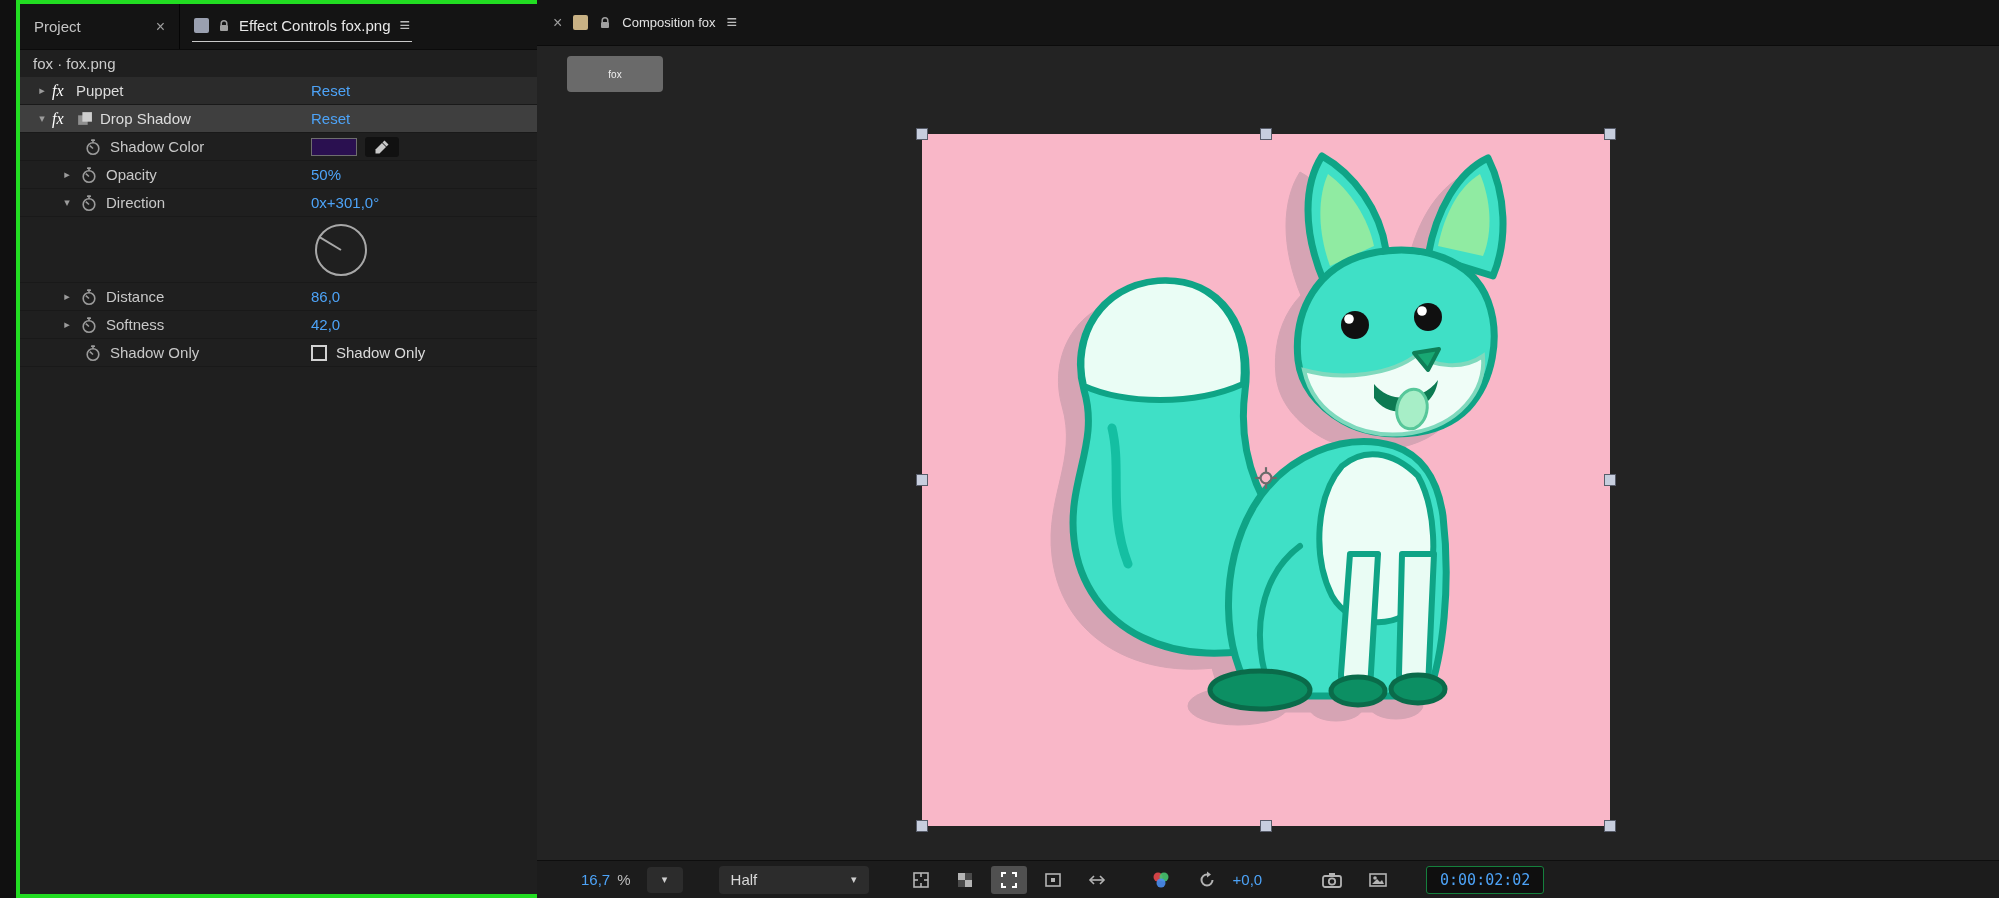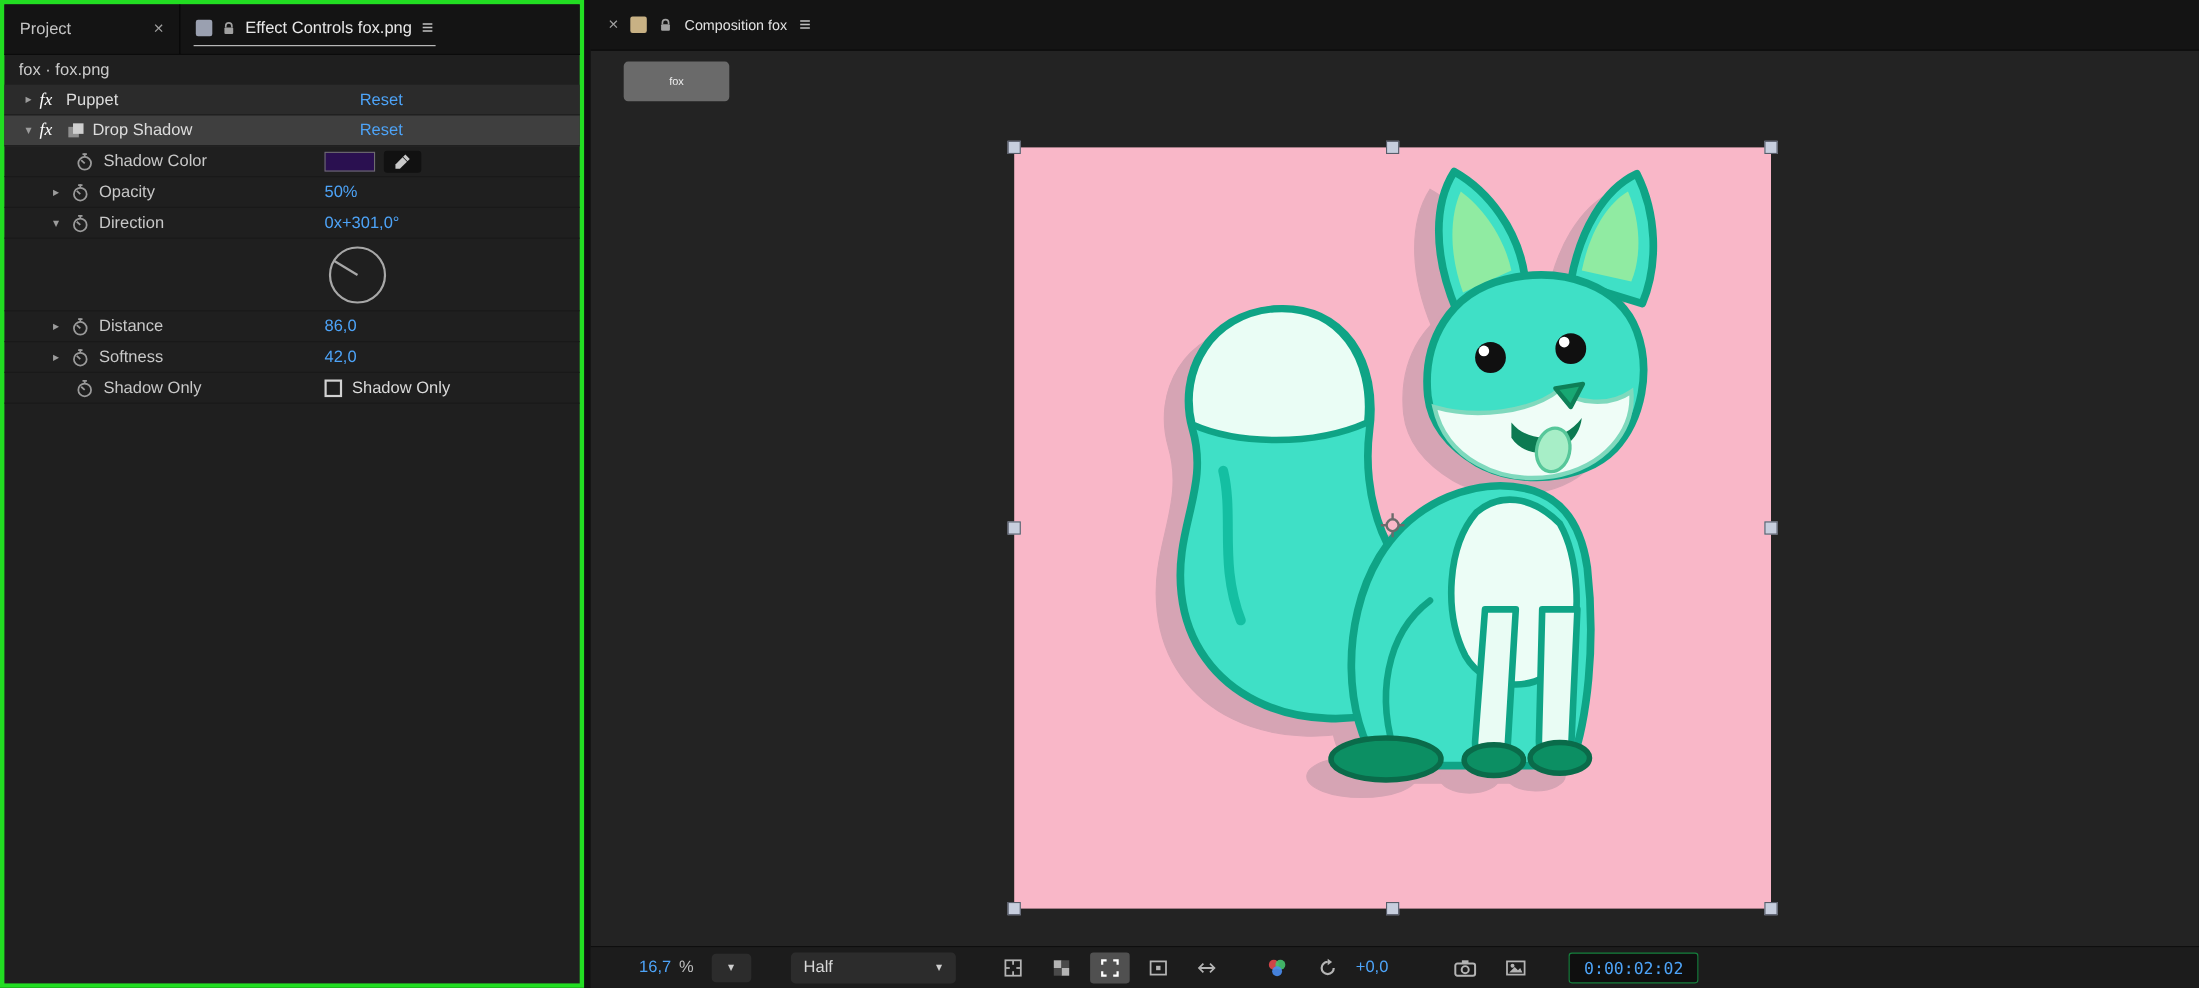--- a/index.html
+++ b/index.html
@@ -1,21 +1,21 @@
 <!DOCTYPE html>
 <html><head>
 <meta charset="utf-8">
 <style>
   * { margin:0; padding:0; box-sizing:border-box; }
   html,body { width:1999px; height:898px; background:#101010; overflow:hidden;
               font-family:"Liberation Sans", sans-serif; }
   .blue { color:#4da3f7; }
 
   
-  #left-panel { position:absolute; left:0; top:0; width:531px; height:898px;
+  #left-panel { position:absolute; left:16px; top:0; width:531px; height:898px;
                 background:#1f1f1f; border:4px solid #22dd22; }
   .tabbar { height:46px; background:#141414; display:flex; align-items:stretch;
             border-bottom:1px solid #0b0b0b; }
   .tab-project { display:flex; align-items:center; justify-content:space-between;
                  width:160px; padding:0 14px; color:#c4c4c4; font-size:15px;
                  border-right:1px solid #050505; }
   .close-x { color:#9f9f9f; font-size:16px; cursor:default; }
   .tab-active { display:flex; align-items:center; padding:0 12px; color:#e8e8e8; font-size:15px; }
   .tab-underline { display:flex; align-items:center; gap:9px;
                    border-bottom:1px solid #c9c9c9; padding:4px 2px 5px 2px; }
@@ -34,21 +34,21 @@
   .row-dropsh  { background:#3f3f3f; }
   .twirl { width:20px; margin-left:12px; text-align:center; color:#9c9c9c; font-size:11px; }
   .twirl.prop { margin-left:38px; width:18px; }
   .spacer60 { width:60px; }
   .fx-glyph { font-family:"Liberation Serif", serif; font-style:italic;
               width:24px; color:#ffffff; font-size:16px; }
   .fxname { color:#dcdcdc; }
   .prop-label { margin-left:8px; color:#c8c8c8; }
   .sw { margin-left:4px; display:flex; align-items:center; }
   .val { position:absolute; left:291px; display:flex; align-items:center; font-size:15px; }
-  .reset-link { font-size:15px;margin-left:32px; }
+  .reset-link { font-size:15px; }
   .swatch { width:46px; height:18px; background:#2a1050; border:1px solid #6e6e6e; }
   .dropper-box { margin-left:8px; width:34px; height:20px; background:#111;
                  border-radius:3px; display:flex; align-items:center; justify-content:center; }
   .dial-row { height:66px; display:flex; align-items:center; position:relative;
               border-bottom:1px solid #191919; }
   .checkbox { width:16px; height:16px; border:2px solid #d2d2d2; background:transparent; }
   .chk-label { margin-left:9px; color:#dadada; font-size:15px; }
 
   
   #right-panel { position:absolute; left:537px; top:0; width:1462px; height:898px;

